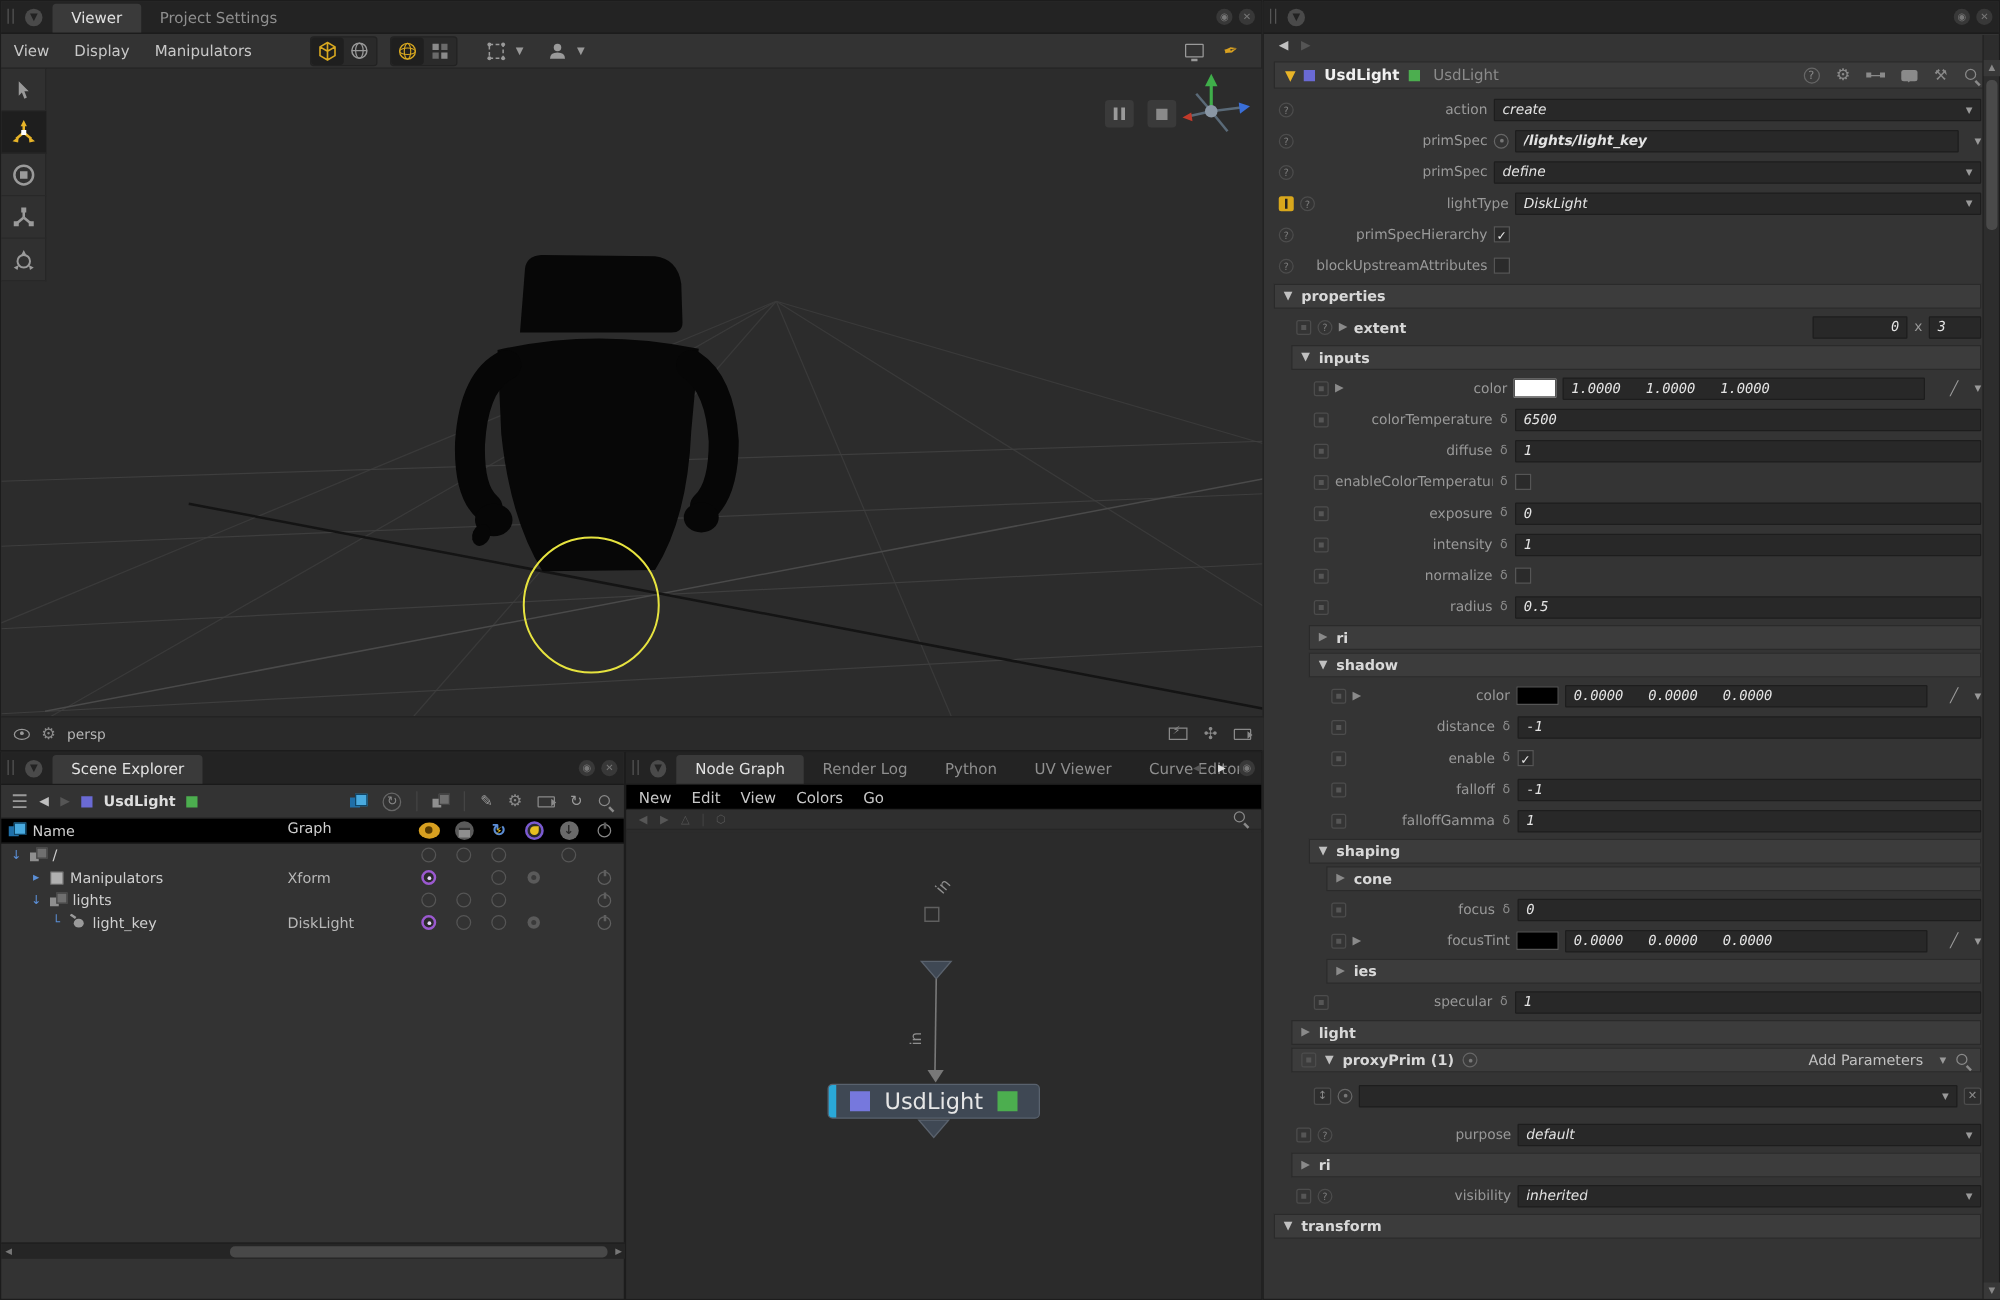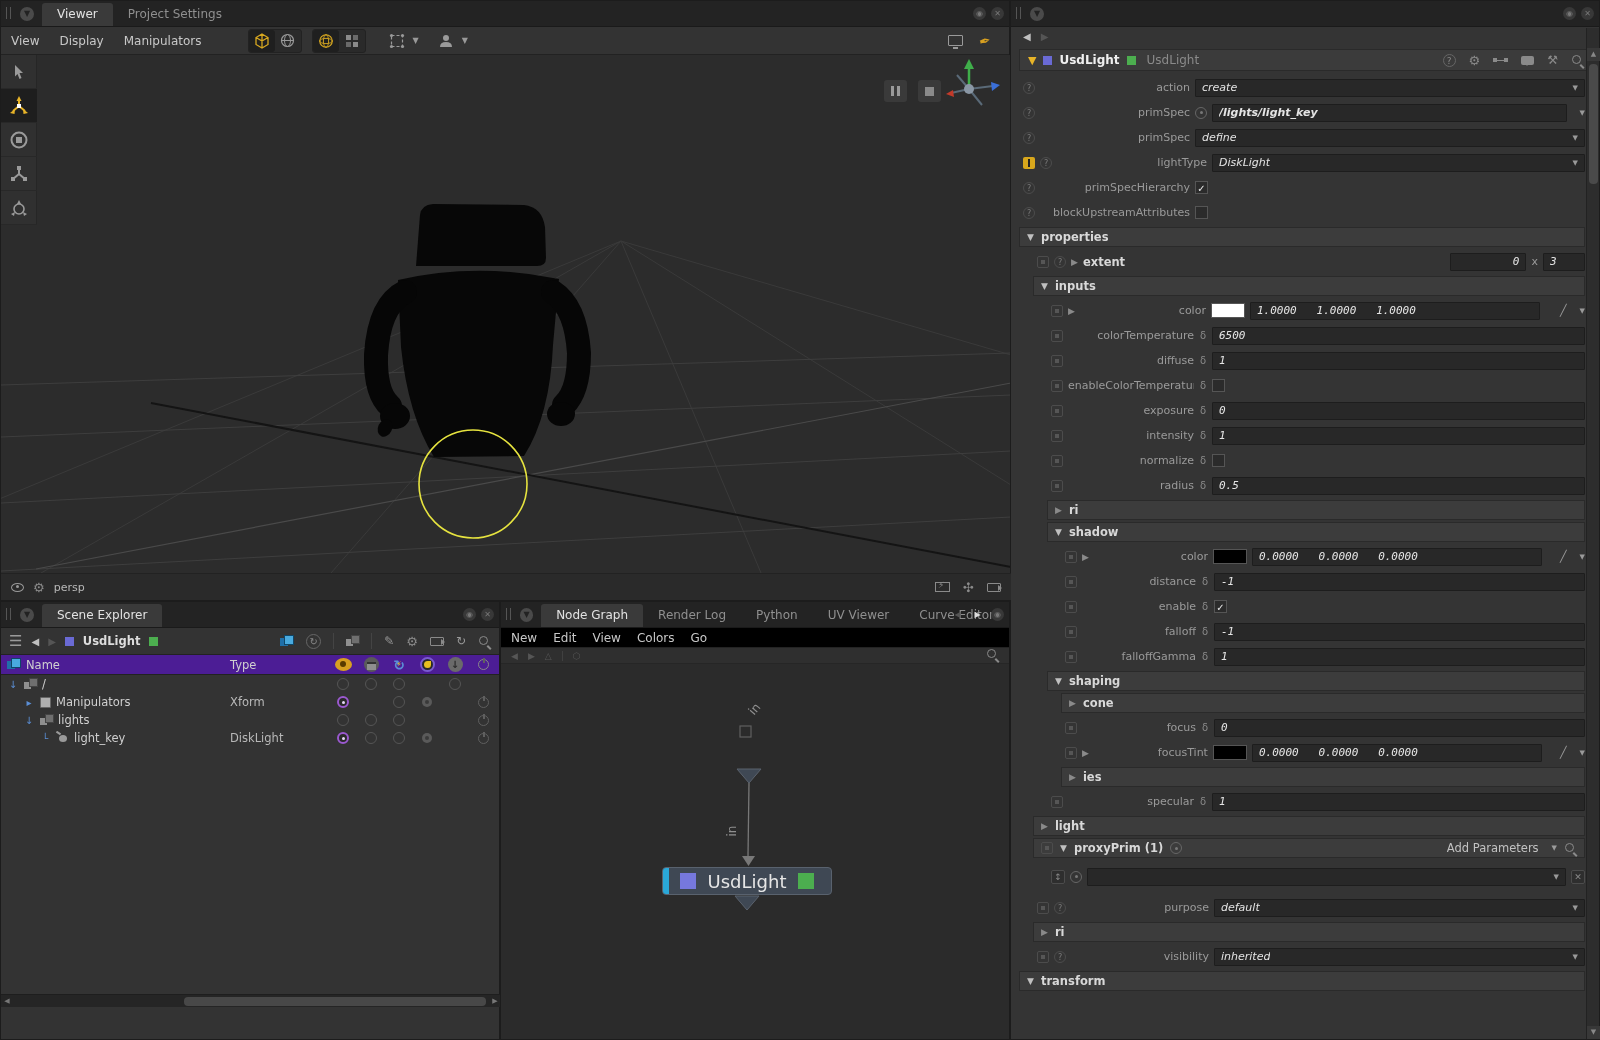--- a/index.html
+++ b/index.html
@@ -97,21 +97,21 @@
   .pick::after{content:"";position:absolute;left:3.5px;top:3.5px;width:3px;height:3px;border-radius:50%;background:#777;}
   .bdg-ud{width:14px;height:14px;border:1px solid #4c4c4c;border-radius:2px;color:#8a8a8a;font-size:9px;line-height:13px;text-align:center;background:#2e2e2e;}
   .bdg-x{width:14px;height:14px;border:1px solid #4c4c4c;border-radius:2px;color:#888;font-size:9px;line-height:13px;text-align:center;background:#2e2e2e;}
   .vscroll{position:absolute;right:0;top:27px;bottom:0;width:13px;background:#2d2d2d;border-left:1px solid #222;}
   .vscroll .ar{position:absolute;left:0;width:13px;height:13px;color:#888;font-size:7px;text-align:center;line-height:13px;background:#383838;}
   .vscroll .handle{position:absolute;left:2px;width:9px;border-radius:4px;background:#4a4a4a;}
   
   #explorer{left:0;top:601px;width:500px;height:439px;}
   .etoolbar{height:27px;background:#333;border-bottom:1px solid #222;display:flex;align-items:center;gap:9px;padding:0 8px;}
   .i-stack{color:#9a9a9a;font-size:15px;}
-  .ehdr{height:20px;background:#4c1d95;border-bottom:1px solid #222;display:flex;align-items:center;font-size:11.5px;color:#d0d0d0;}
+  .ehdr{height:20px;background:#000000;border-bottom:1px solid #222;display:flex;font-size:11.5px;color:#d0d0d0;}
   .scell-name{flex:0 0 229px;display:flex;align-items:center;gap:5px;overflow:hidden;}
   .scell-type{flex:0 0 99px;color:#b8b8b8;font-size:11.5px;}
   .scell-ic{flex:0 0 28px;display:flex;align-items:center;justify-content:center;}
   .srow{height:18px;display:flex;align-items:center;font-size:11.5px;color:#cfcfcf;}
   .texp{color:#5b8fd6;font-size:10px;width:12px;flex:none;text-align:center;}
   .ring{width:12px;height:12px;border:1px solid #555;border-radius:50%;}
   .eye-dot{width:12px;height:12px;border-radius:50%;background:#2a2a2a;border:2px solid #9b59d0;position:relative;}
   .eye-dot::after{content:"";position:absolute;left:2.5px;top:2.5px;width:3px;height:3px;border-radius:50%;background:#e6d8f8;}
   .mini{width:10px;height:10px;border-radius:50%;background:#5a5a5a;position:relative;}
   .mini::after{content:"";position:absolute;left:3px;top:3px;width:4px;height:4px;background:#3a3a3a;border-radius:50%;}
@@ -688,21 +688,21 @@
         <span class="i-cam2"></span>
         <span style="color:#999;font-size:12px">↻</span>
         <span class="i-mag"></span>
       </span>
     </div>
     <div class="ehdr">
       <span class="scell-name" style="padding-left:6px">
         <span class="i-bluecube"></span>
         <span>Name</span>
       </span>
-      <span class="scell-type" style="color:#d0d0d0">Type</span>
+      <span class="scell-type" style="color:#d0d0d0">Graph</span>
       <span class="scell-ic">
           <span class="h-eye"></span>
         </span>
       <span class="scell-ic">
           <span class="h-clap"></span>
         </span>
       <span class="scell-ic">
           <span class="h-live">↻</span>
         </span>
       <span class="scell-ic">

